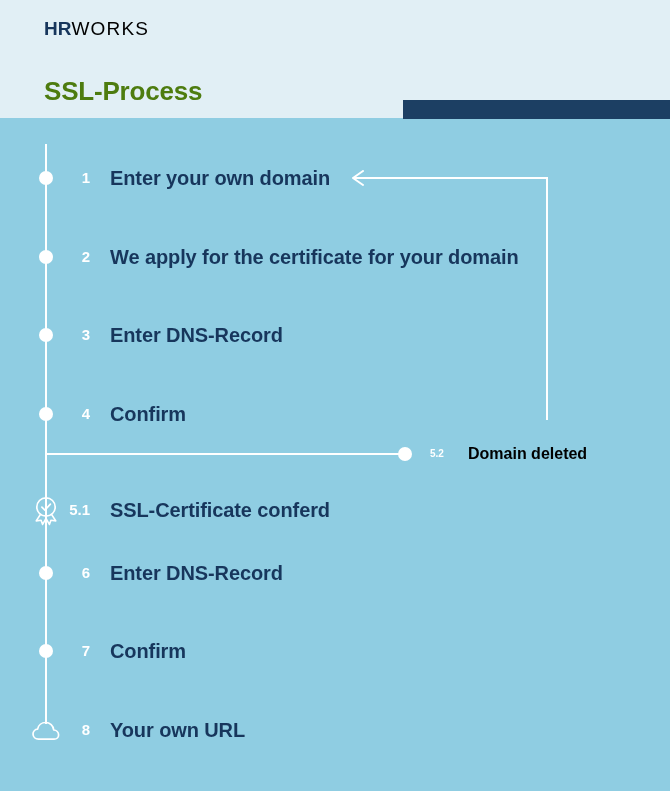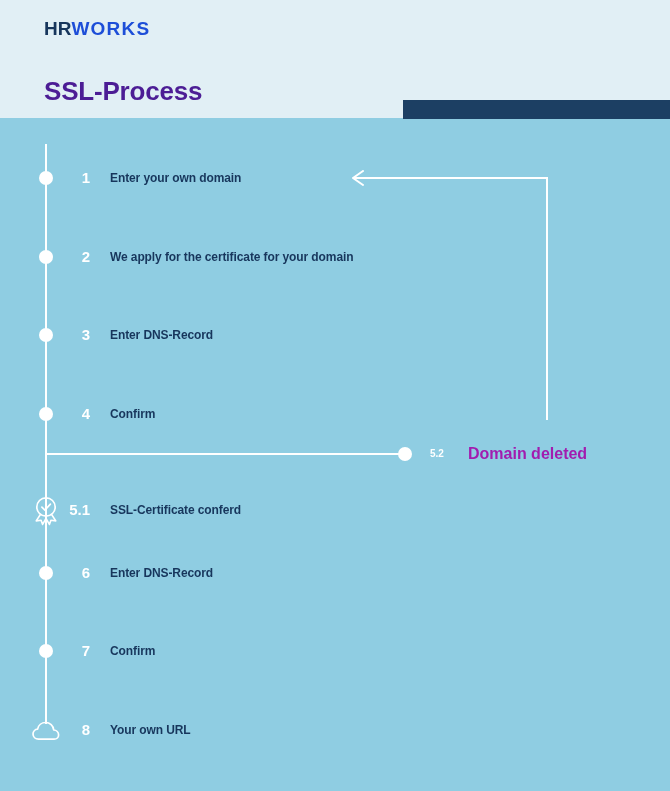--- a/index.html
+++ b/index.html
@@ -42,32 +42,32 @@
     line-height: 20px;
     white-space: nowrap;
     user-select: none;
   }
   #logo .hr {
     color: #17365c;
     font-weight: 800;
     letter-spacing: 0px;
   }
   #logo .works {
-    color: #1d4ed8;
-    font-weight: 700;
+    color: #000000;
+    font-weight: 400;
     letter-spacing: 1.2px;
   }
 
   #page-title {
     position: absolute;
     left: 44px;
     top: 76px;
     font-size: 26px;
     font-weight: 700;
-    color: #4c1d95;
+    color: #4d7c0f;
     letter-spacing: -0.2px;
     line-height: 30px;
     white-space: nowrap;
   }
 
   #header-accent-bar {
     position: absolute;
     left: 403px;
     top: 100px;
     width: 267px;
@@ -112,21 +112,21 @@
     left: 42px;
     font-size: 15px;
     font-weight: 700;
     color: #ffffff;
     line-height: 30px;
   }
 
   .step-label {
     position: absolute;
     left: 110px;
-    font-size: 12px;
+    font-size: 20px;
     font-weight: 700;
     color: #17365c;
     line-height: 30px;
     white-space: nowrap;
     letter-spacing: -0.1px;
   }
 
   
   #loopback {
     position: absolute;
@@ -170,21 +170,21 @@
     font-weight: 700;
     color: #ffffff;
     line-height: 30px;
   }
   #step-52 .lbl52 {
     position: absolute;
     left: 468px;
     top: 0;
     font-size: 16px;
     font-weight: 700;
-    color: #a21caf;
+    color: #000000;
     line-height: 30px;
     white-space: nowrap;
   }
 
   
   .icon-node {
     position: absolute;
     left: 30px;
     width: 32px;
     height: 32px;

